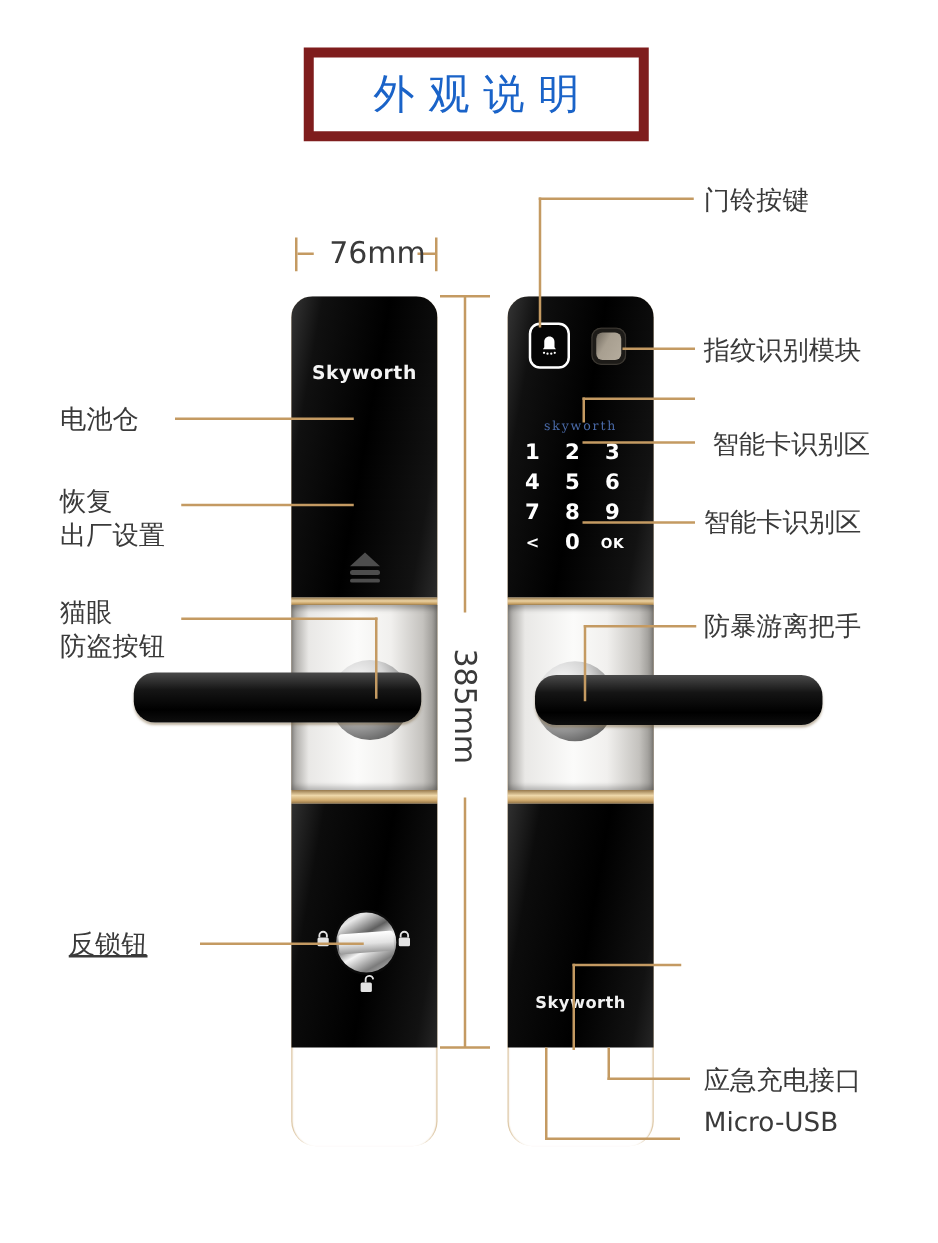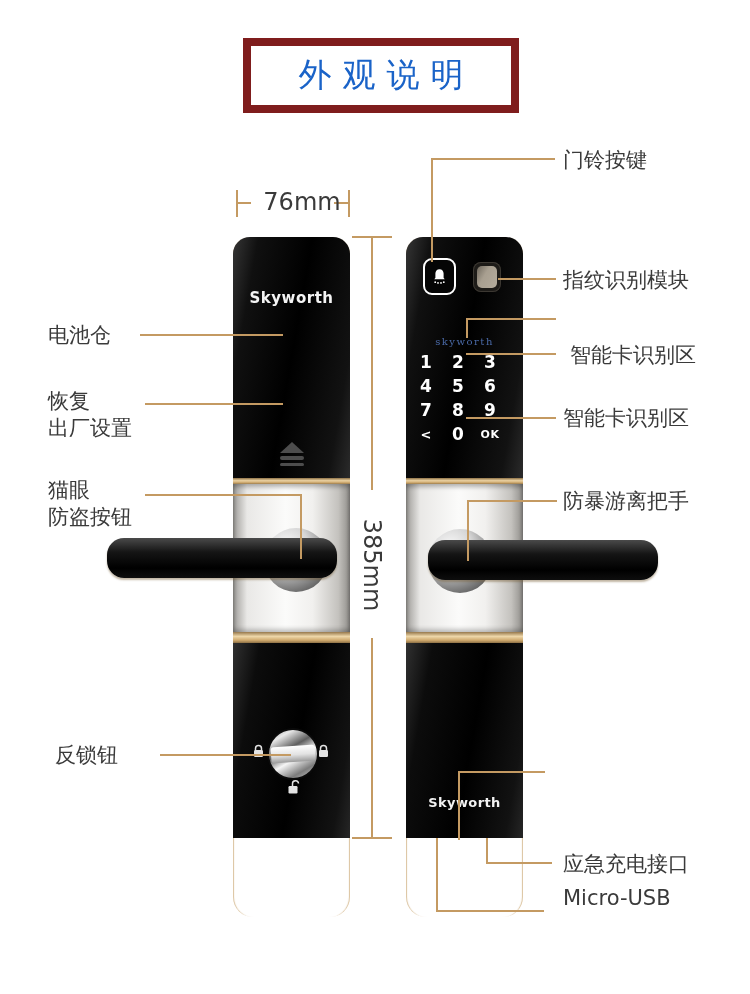--- a/index.html
+++ b/index.html
@@ -202,21 +202,21 @@
     <span>电池仓</span>
   </div>
   <div class="lbl" style="left:48px;top:388px;">
     <span>恢复</span>
     <span>出厂设置</span>
   </div>
   <div class="lbl" style="left:48px;top:477px;">
     <span>猫眼</span>
     <span>防盗按钮</span>
   </div>
-  <div class="lbl" style="left:55px;top:742px;">
+  <div class="lbl" style="left:55px;top:742px;text-decoration:underline;">
     <span>反锁钮</span>
   </div>
 
   <div class="lbl" style="left:563px;top:147px;">
     <span>门铃按键</span>
   </div>
   <div class="lbl" style="left:563px;top:267px;">
     <span>指纹识别模块</span>
   </div>
   <div class="lbl" style="left:570px;top:342px;">

